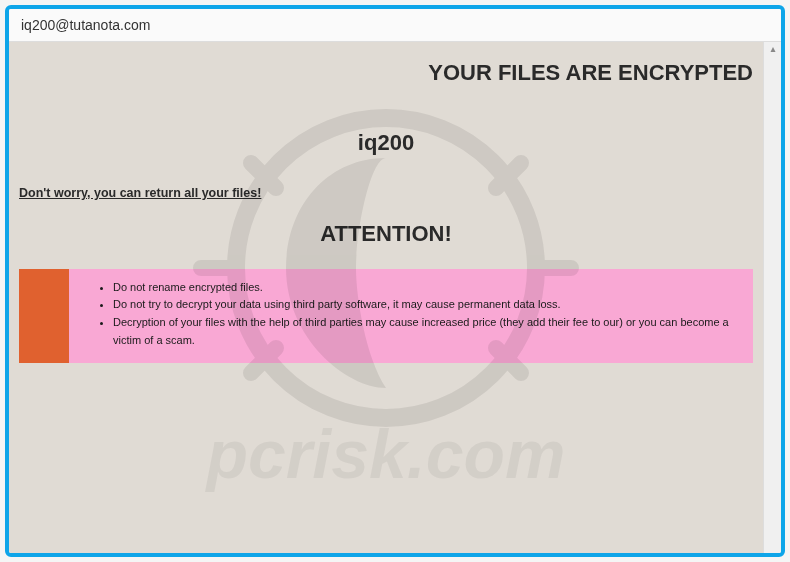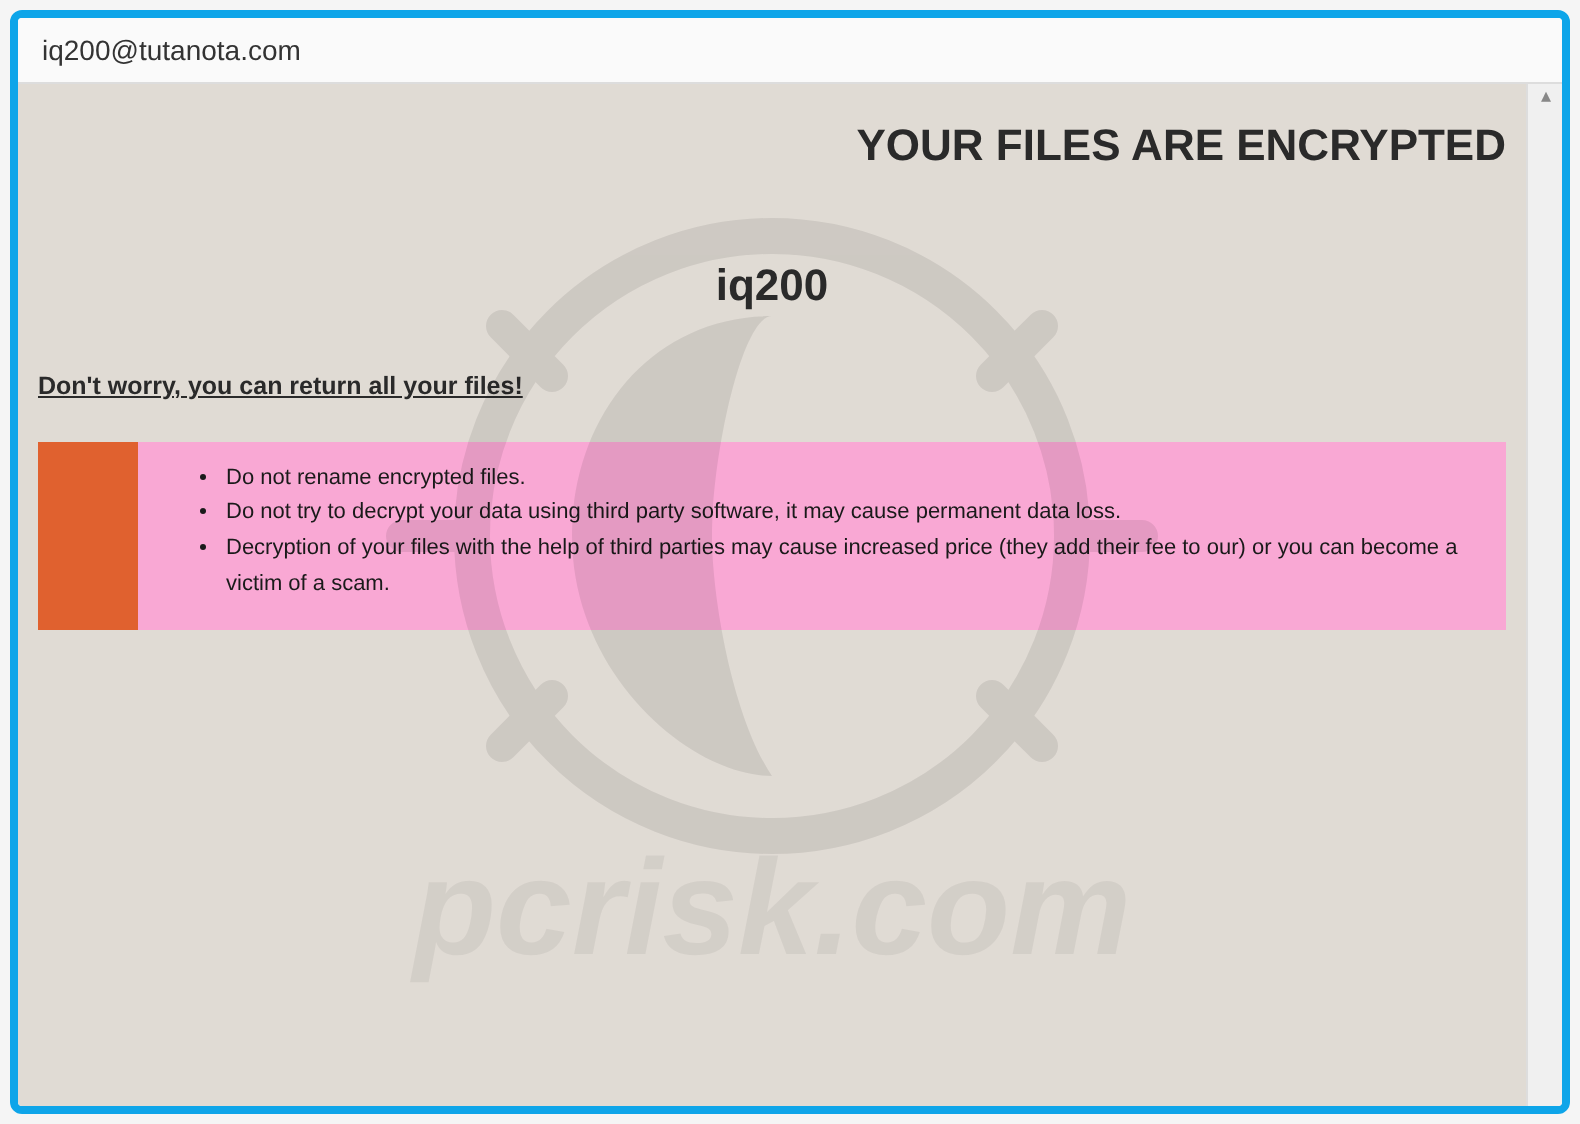--- a/index.html
+++ b/index.html
@@ -164,20 +164,21 @@
       </svg>
       <div class="watermark-text">pcrisk.com</div>
 
       <div class="h1">YOUR FILES ARE ENCRYPTED</div>
       <div class="h2">iq200</div>
 
       <div class="body-text">
         <span class="line">Don't worry, you can return all your files!</span>
       </div>
 
+      <div class="attention">ATTENTION!</div>
 
       <div class="warning-box">
         <div class="warning-accent"></div>
         <div class="warning-body">
           <ul>
             <li>Do not rename encrypted files.</li>
             <li>Do not try to decrypt your data using third party software, it may cause permanent data loss.</li>
             <li>Decryption of your files with the help of third parties may cause increased price (they add their fee to our) or you can become a victim of a scam.</li>
           </ul>
         </div>

